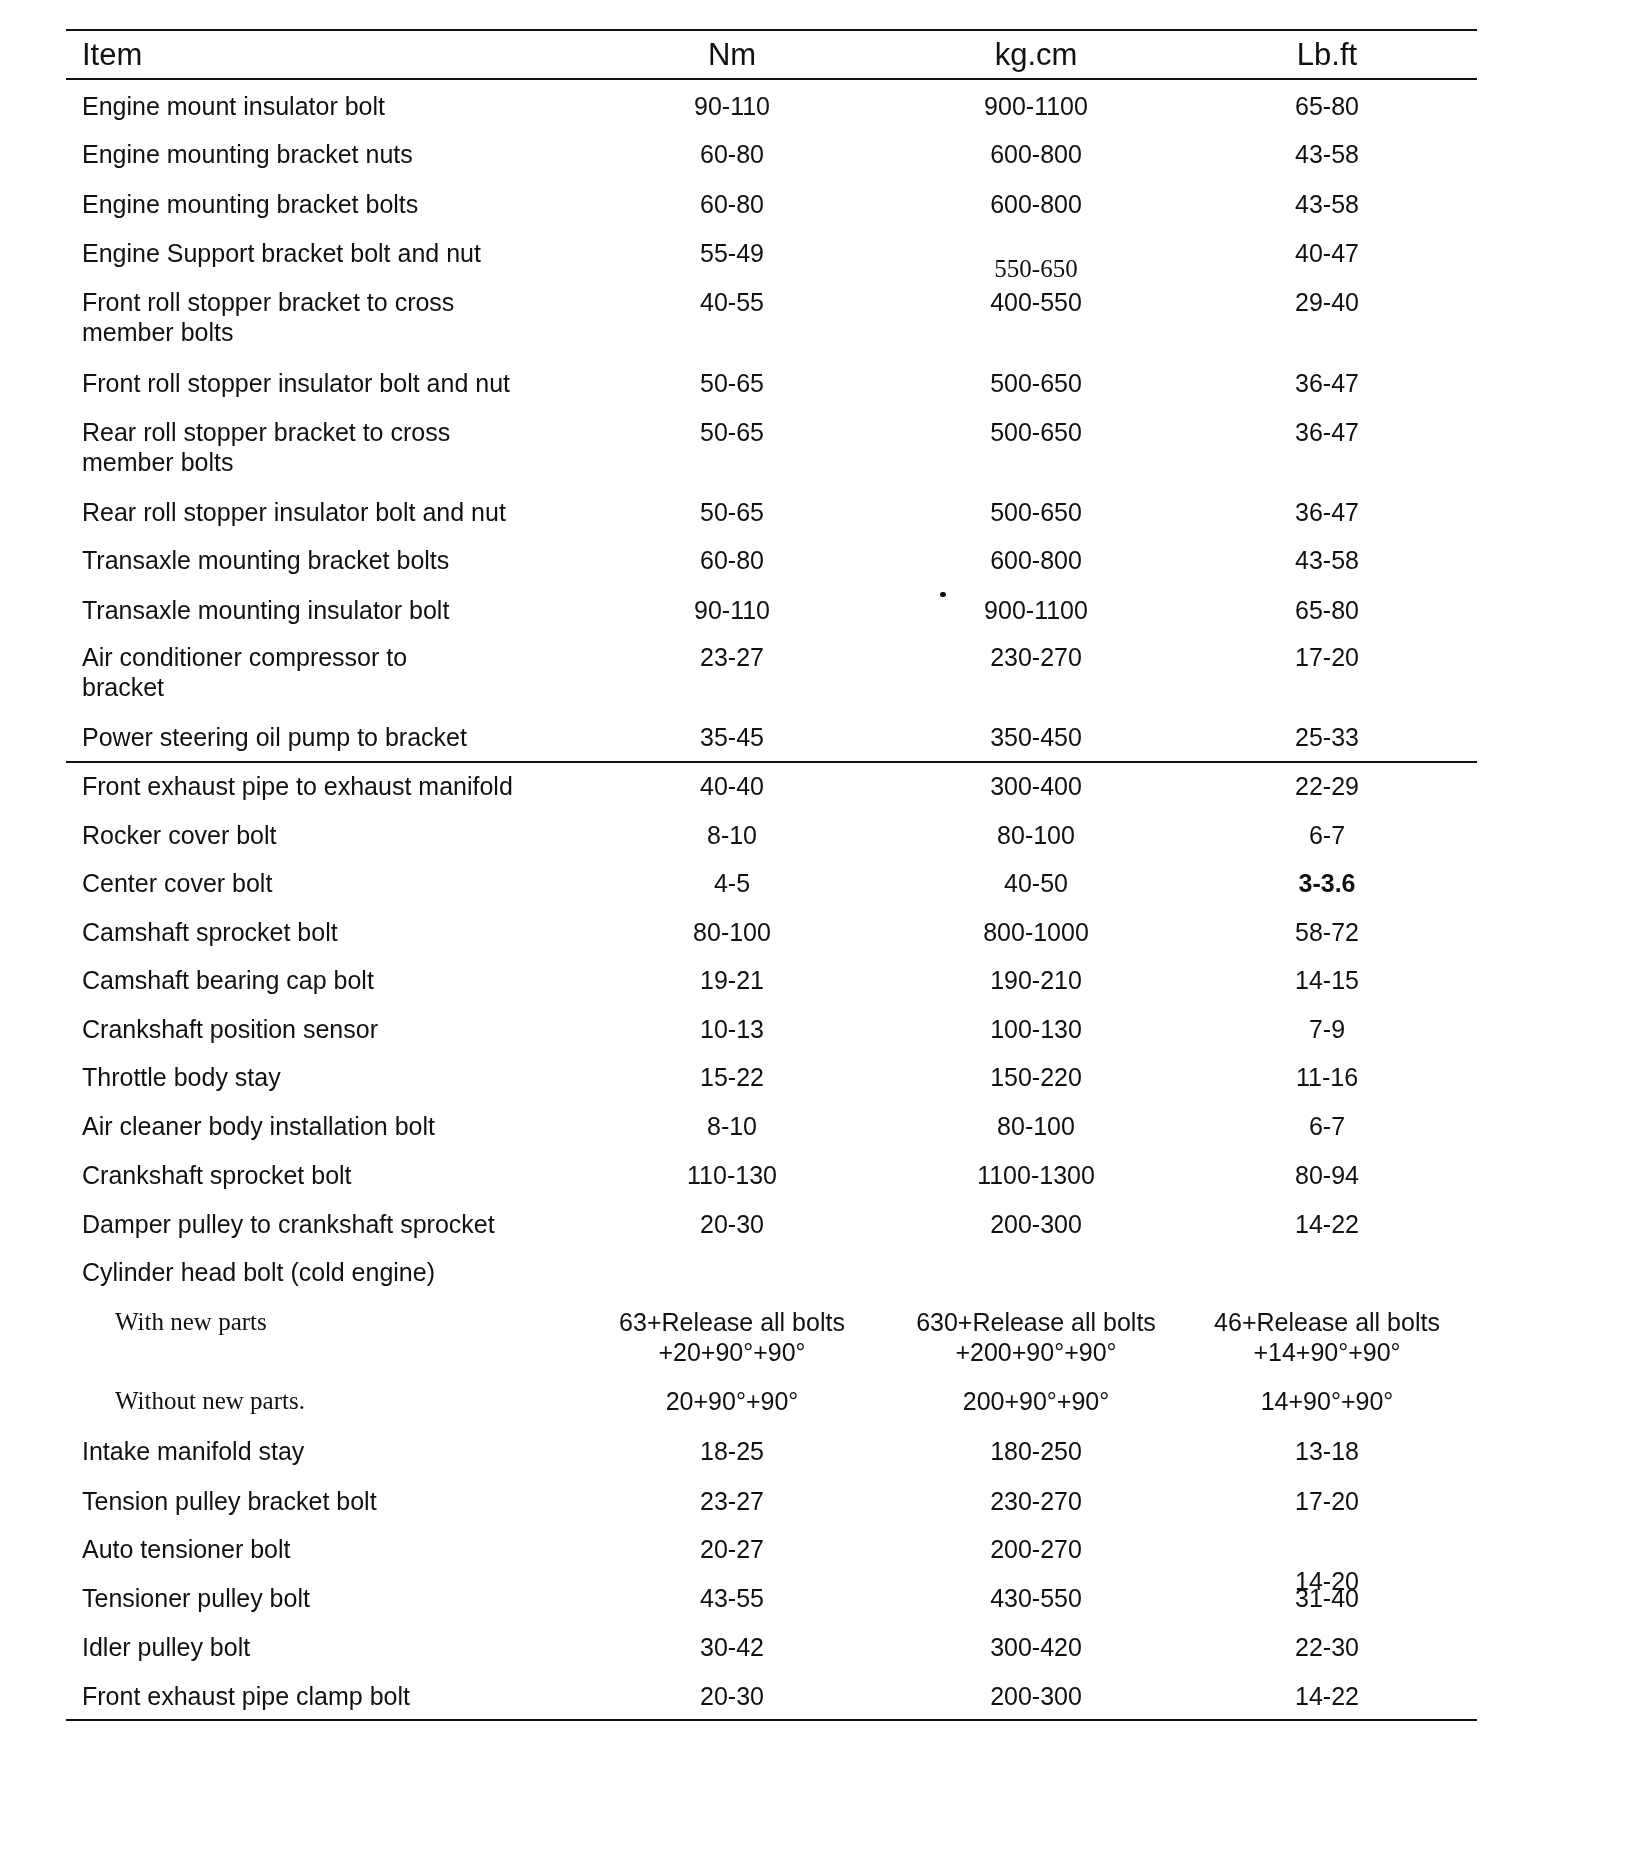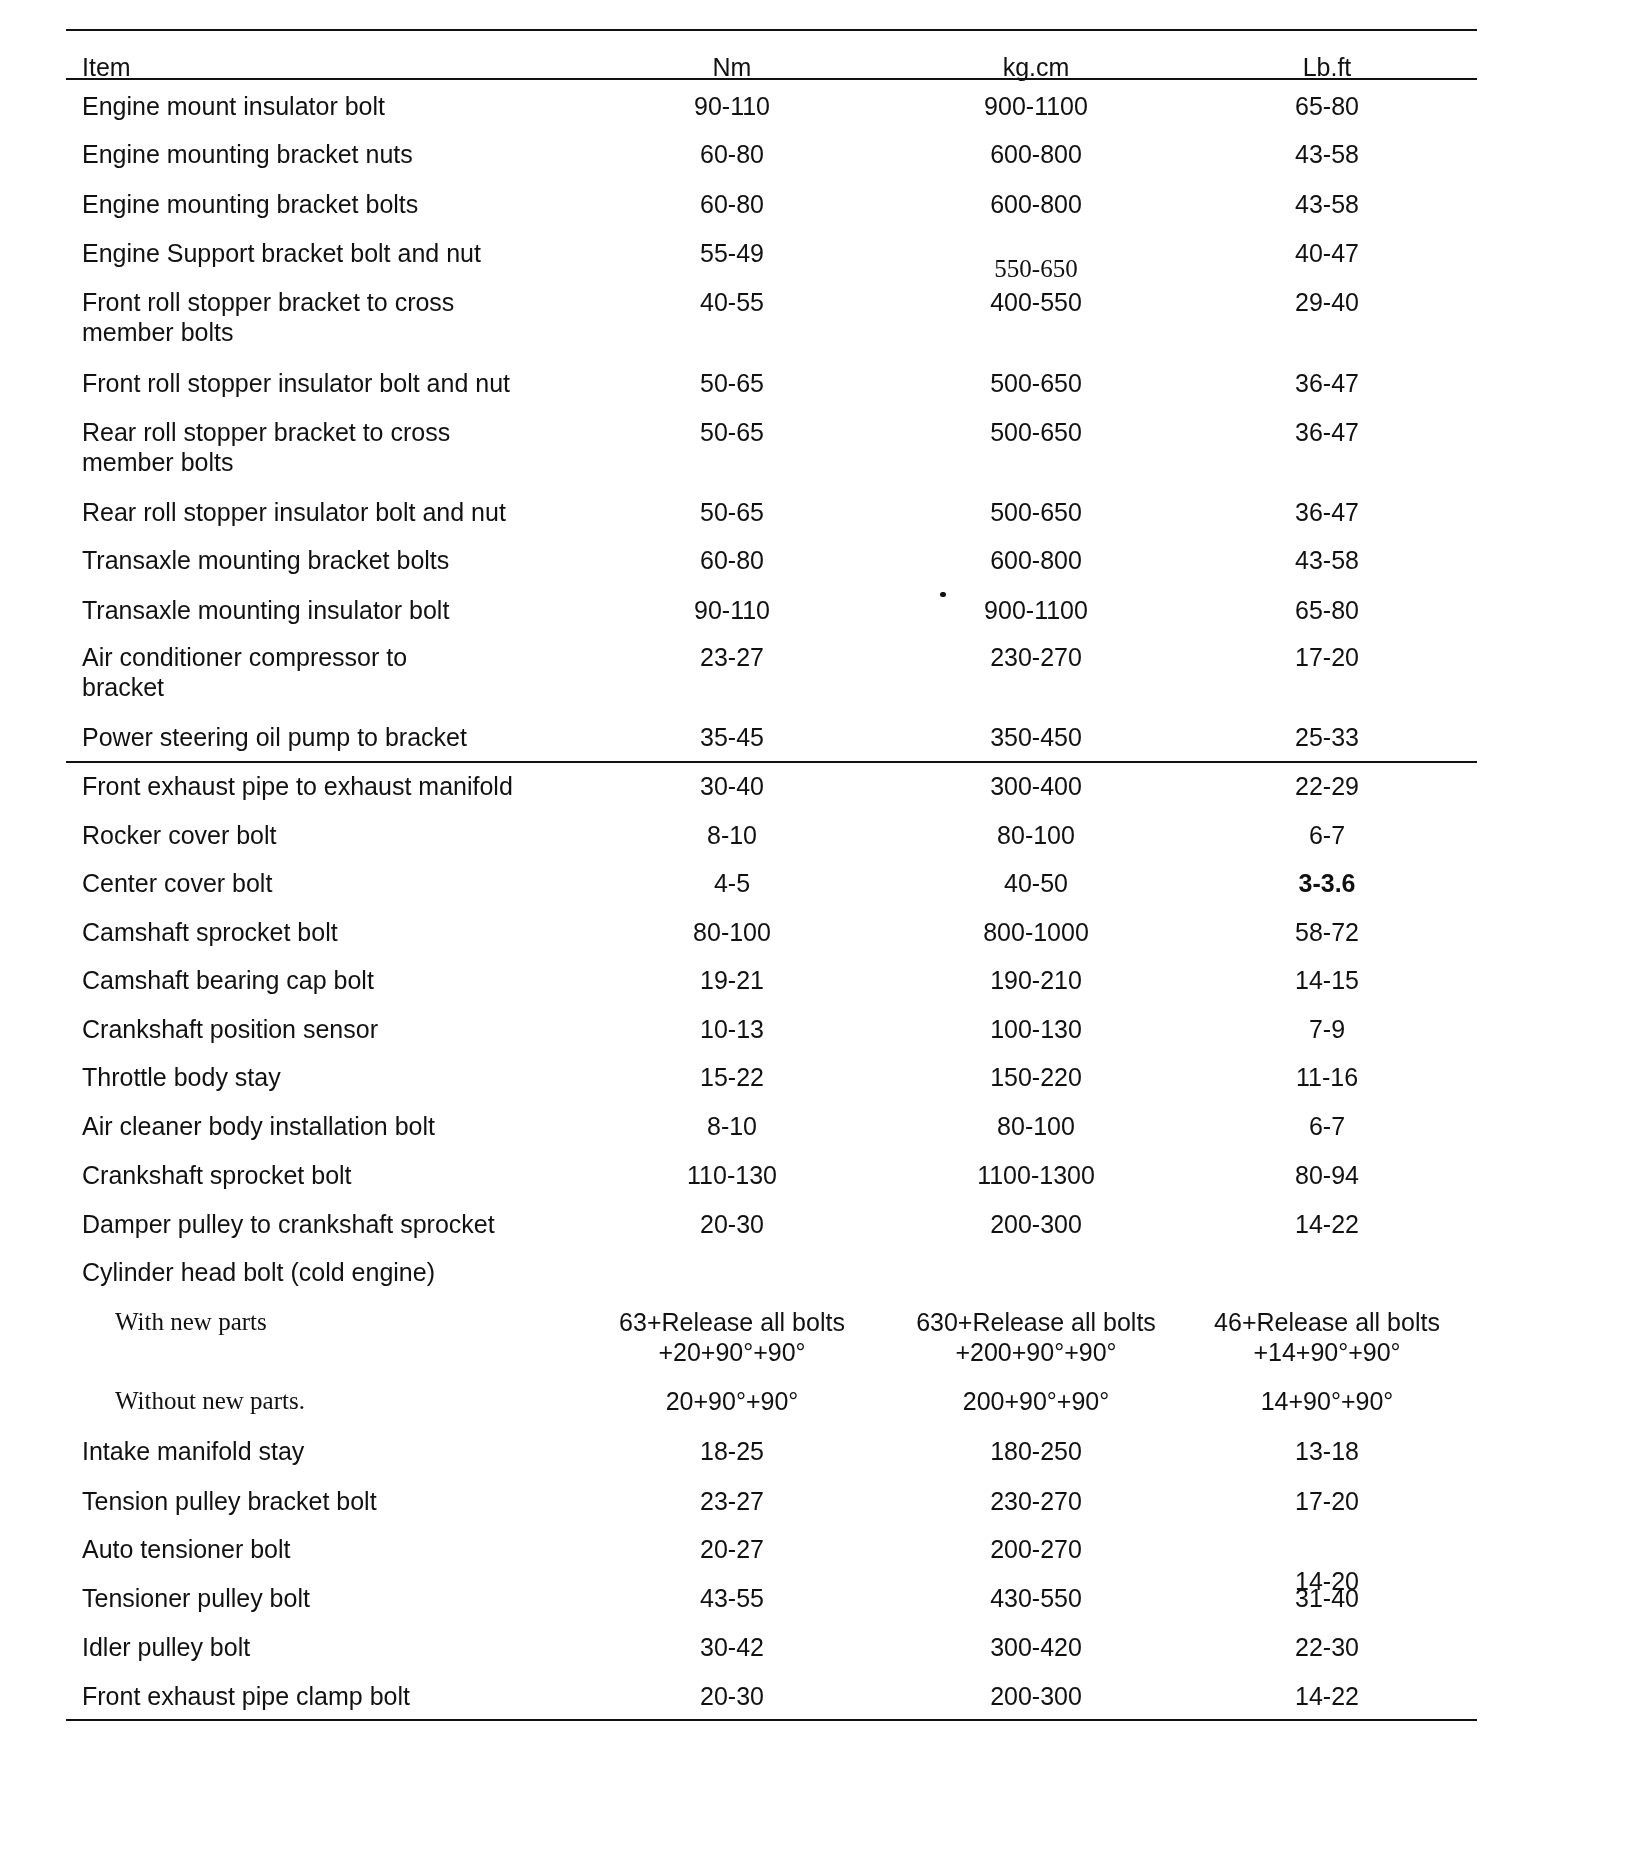--- a/index.html
+++ b/index.html
@@ -1,21 +1,21 @@
 <!DOCTYPE html>
 <html><head>
 <meta charset="utf-8">
 <style>
   html, body { margin: 0; padding: 0; background: #ffffff; }
   body { width: 1632px; height: 1856px; position: relative; overflow: hidden;
          font-family: "Liberation Sans", "DejaVu Sans", sans-serif; color: #111111; }
   .rule { position: absolute; left: 66px; width: 1411px; background: #111111; }
   .rule.thick { height: 2px; }
   .rule.thin { height: 2px; }
-  .hdr { position: absolute; top: 52px; font-size: 25px; line-height: 30px; }
+  .hdr { position: absolute; top: 40px; font-size: 31px; line-height: 30px; }
   .hdr.c { transform: translateX(-50%); text-align: center; white-space: nowrap; }
   .row { position: absolute; left: 0; width: 1632px; }
   .cell { position: absolute; top: 0; font-size: 25px; line-height: 30px; white-space: nowrap; }
   .cell.item { left: 82px; }
   .cell.item.sub { left: 115px; font-family: Liberation Serif, serif; }
   .cell.num { transform: translateX(-50%); text-align: center; }
   .col-nm { left: 732px; }
   .col-kg { left: 1036px; }
   .col-lb { left: 1327px; }
   .stray { position: absolute; left: 940px; top: 592px; width: 6px; height: 5px;
@@ -104,21 +104,21 @@
         <span class="cell num col-lb" style="top: 0px;">17-20</span>
       </div>
       <div class="row" style="top: 722px;">
         <span class="cell item" style="top: 0px;">Power steering oil pump to bracket</span>
         <span class="cell num col-nm" style="top: 0px;">35-45</span>
         <span class="cell num col-kg" style="top: 0px;">350-450</span>
         <span class="cell num col-lb" style="top: 0px;">25-33</span>
       </div>
       <div class="row" style="top: 771px;">
         <span class="cell item" style="top: 0px;">Front exhaust pipe to exhaust manifold</span>
-        <span class="cell num col-nm" style="top: 0px;">30-40</span>
+        <span class="cell num col-nm" style="top: 0px;">40-40</span>
         <span class="cell num col-kg" style="top: 0px;">300-400</span>
         <span class="cell num col-lb" style="top: 0px;">22-29</span>
       </div>
       <div class="row" style="top: 820px;">
         <span class="cell item" style="top: 0px;">Rocker cover bolt</span>
         <span class="cell num col-nm" style="top: 0px;">8-10</span>
         <span class="cell num col-kg" style="top: 0px;">80-100</span>
         <span class="cell num col-lb" style="top: 0px;">6-7</span>
       </div>
       <div class="row" style="top: 868px;">

